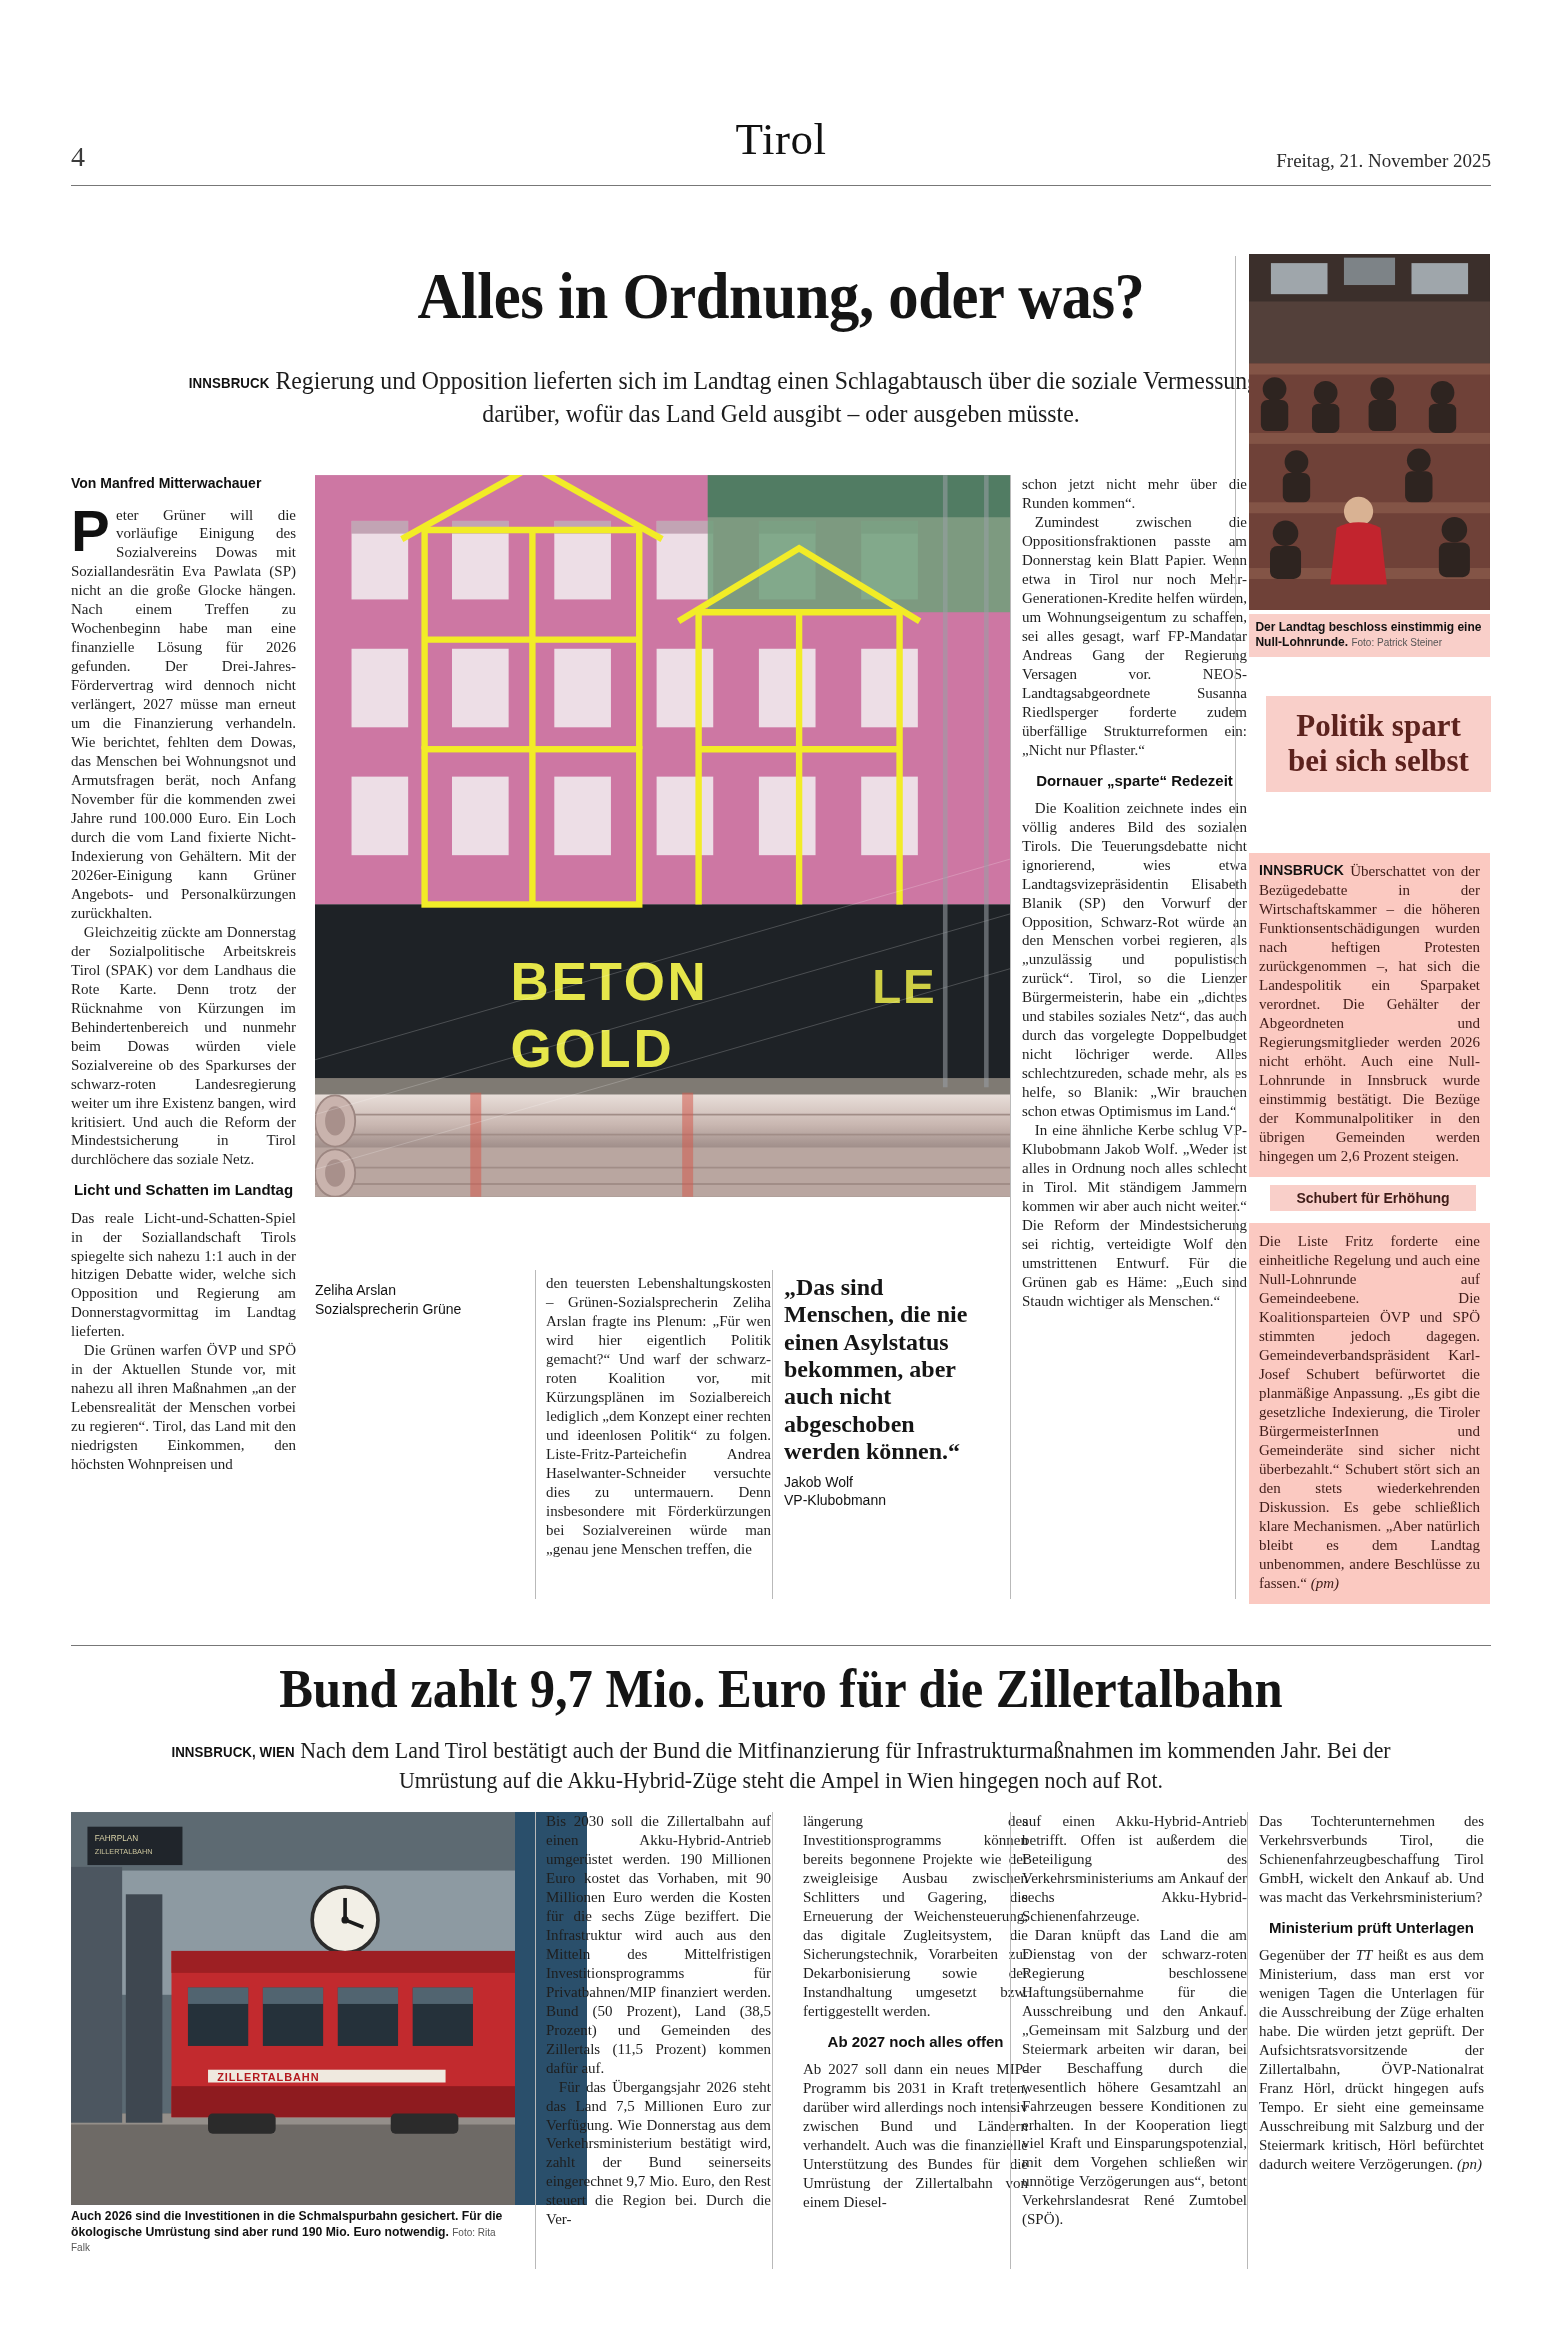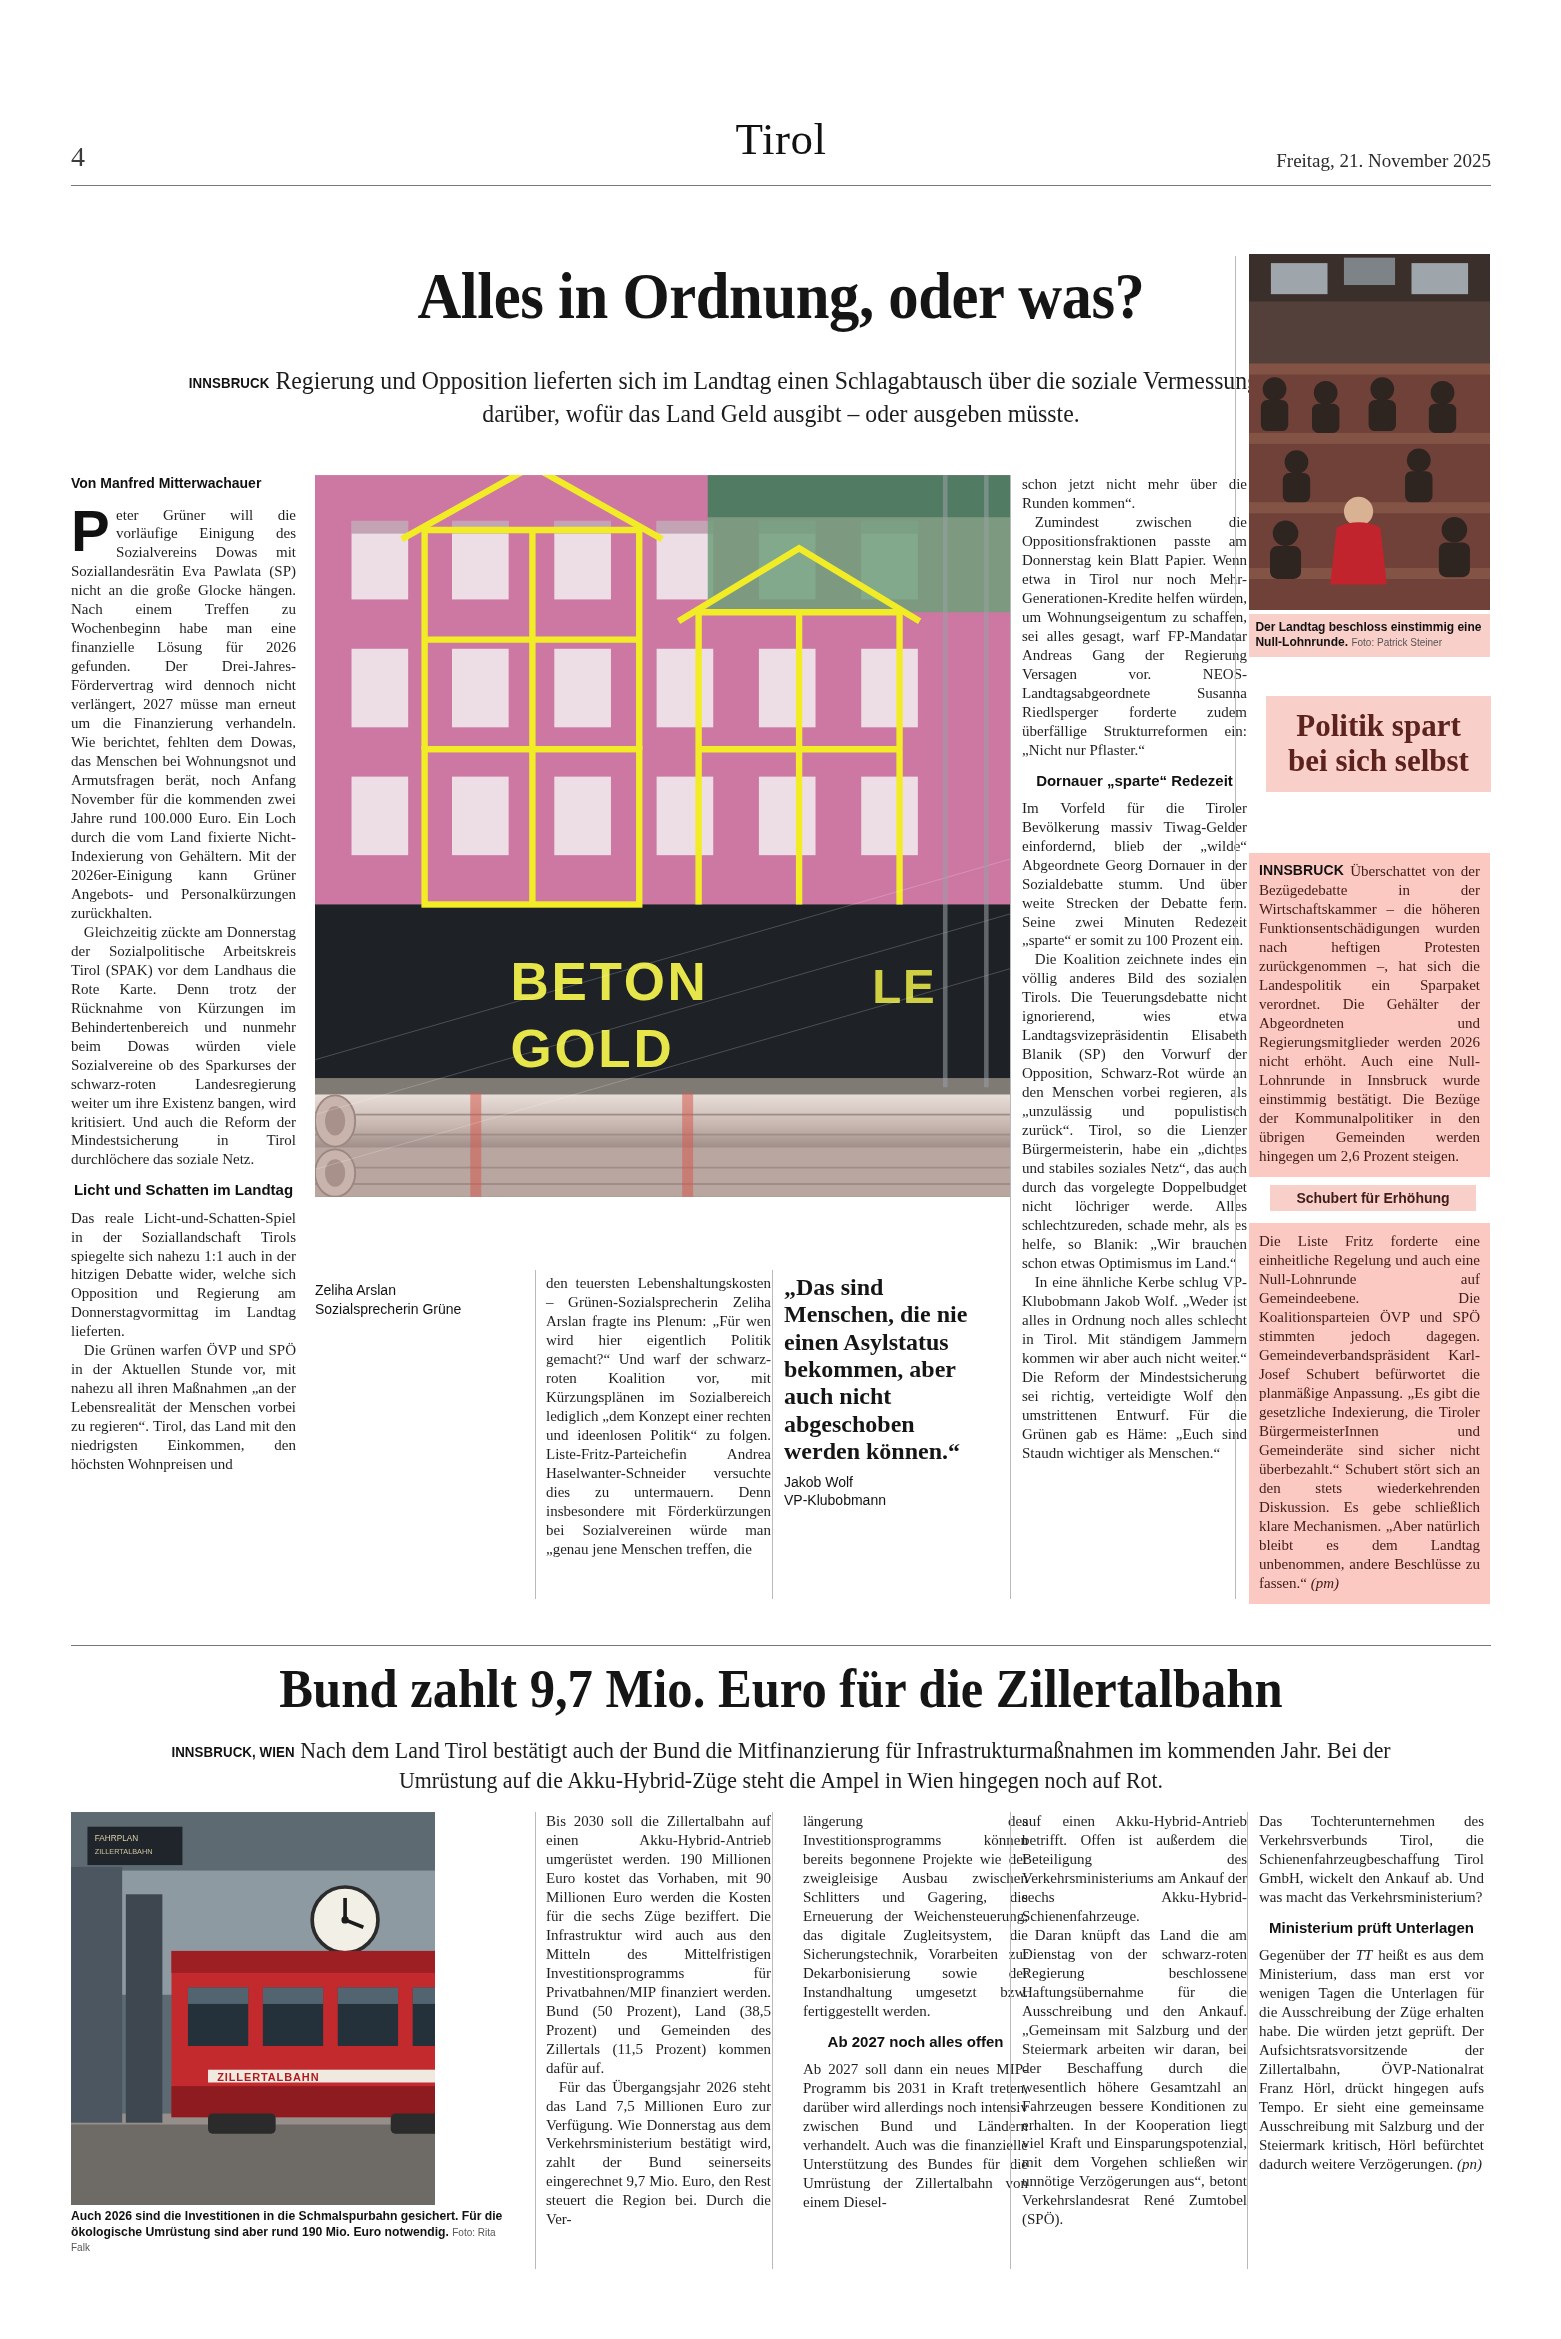--- a/index.html
+++ b/index.html
@@ -244,21 +244,21 @@
     text-align:center;
     font-family:"Liberation Serif", serif;
     font-size:23px;
     line-height:1.30;
     color:#1c1c1c;
     transform:scaleX(.95);
     transform-origin:center;
   }
   .a2-photo{
     position:absolute; left:71px; top:1812px;
-    width:364px; height:393px;
+    width:516px; height:393px;
     overflow:hidden;background:#2a4f6b;
   }
   .a2-cap{
     position:absolute; left:71px; top:2209px; width:444px;
     font-family:"Liberation Sans", sans-serif;
     font-weight:700;
     font-size:12.2px;
     line-height:1.28;
     color:#111;
   }
@@ -416,21 +416,20 @@
       <div>Jakob Wolf</div>
       <div>VP-Klubobmann</div>
     </div>
   </div>
   <div class="vsep" style="left:772px;top:1270px;height:329px;"></div>
 
   <div class="col" style="left:1022px;top:475px;width:225px;">
     <p class="first">schon jetzt nicht mehr über die Runden kommen“.</p>
     <p>Zumindest zwischen die Oppositionsfraktionen passte am Donnerstag kein Blatt Papier. Wenn etwa in Tirol nur noch Mehr-Generationen-Kredite helfen würden, um Wohnungseigentum zu schaffen, sei alles gesagt, warf FP-Mandatar Andreas Gang der Regierung Versagen vor. NEOS-Landtagsabgeordnete Susanna Riedlsperger forderte zudem überfällige Strukturreformen ein: „Nicht nur Pflaster.“</p>
     <div class="subhead">Dornauer „sparte“ Redezeit</div>
-    <p class="first">Im Vorfeld für die Tiroler Bevölkerung massiv Tiwag-Gelder einfordernd, blieb der „wilde“ Abgeordnete Georg Dornauer in der Sozialdebatte stumm. Und über weite Strecken der Debatte fern. Seine zwei Minuten Redezeit „sparte“ er somit zu 100 Prozent ein.</p>
     <p>Die Koalition zeichnete indes ein völlig anderes Bild des sozialen Tirols. Die Teuerungsdebatte nicht ignorierend, wies etwa Landtagsvizepräsidentin Elisabeth Blanik (SP) den Vorwurf der Opposition, Schwarz-Rot würde an den Menschen vorbei regieren, als „unzulässig und populistisch zurück“. Tirol, so die Lienzer Bürgermeisterin, habe ein „dichtes und stabiles soziales Netz“, das auch durch das vorgelegte Doppelbudget nicht löchriger werde. Alles schlechtzureden, schade mehr, als es helfe, so Blanik: „Wir brauchen schon etwas Optimismus im Land.“</p>
     <p>In eine ähnliche Kerbe schlug VP-Klubobmann Jakob Wolf. „Weder ist alles in Ordnung noch alles schlecht in Tirol. Mit ständigem Jammern kommen wir aber auch nicht weiter.“ Die Reform der Mindestsicherung sei richtig, verteidigte Wolf den umstrittenen Entwurf. Für die Grünen gab es Häme: „Euch sind Staudn wichtiger als Menschen.“</p>
   </div>
   <div class="vsep" style="left:1010px;top:475px;height:1124px;"></div>
   <div class="vsep" style="left:1235px;top:256px;height:1343px;"></div>
 
   <div class="rail-photo">
     <svg width="241" height="356" viewBox="0 0 264 390">
       <rect width="264" height="390" fill="#6f4138"></rect>
       <rect y="0" width="264" height="120" fill="#53403a"></rect>

